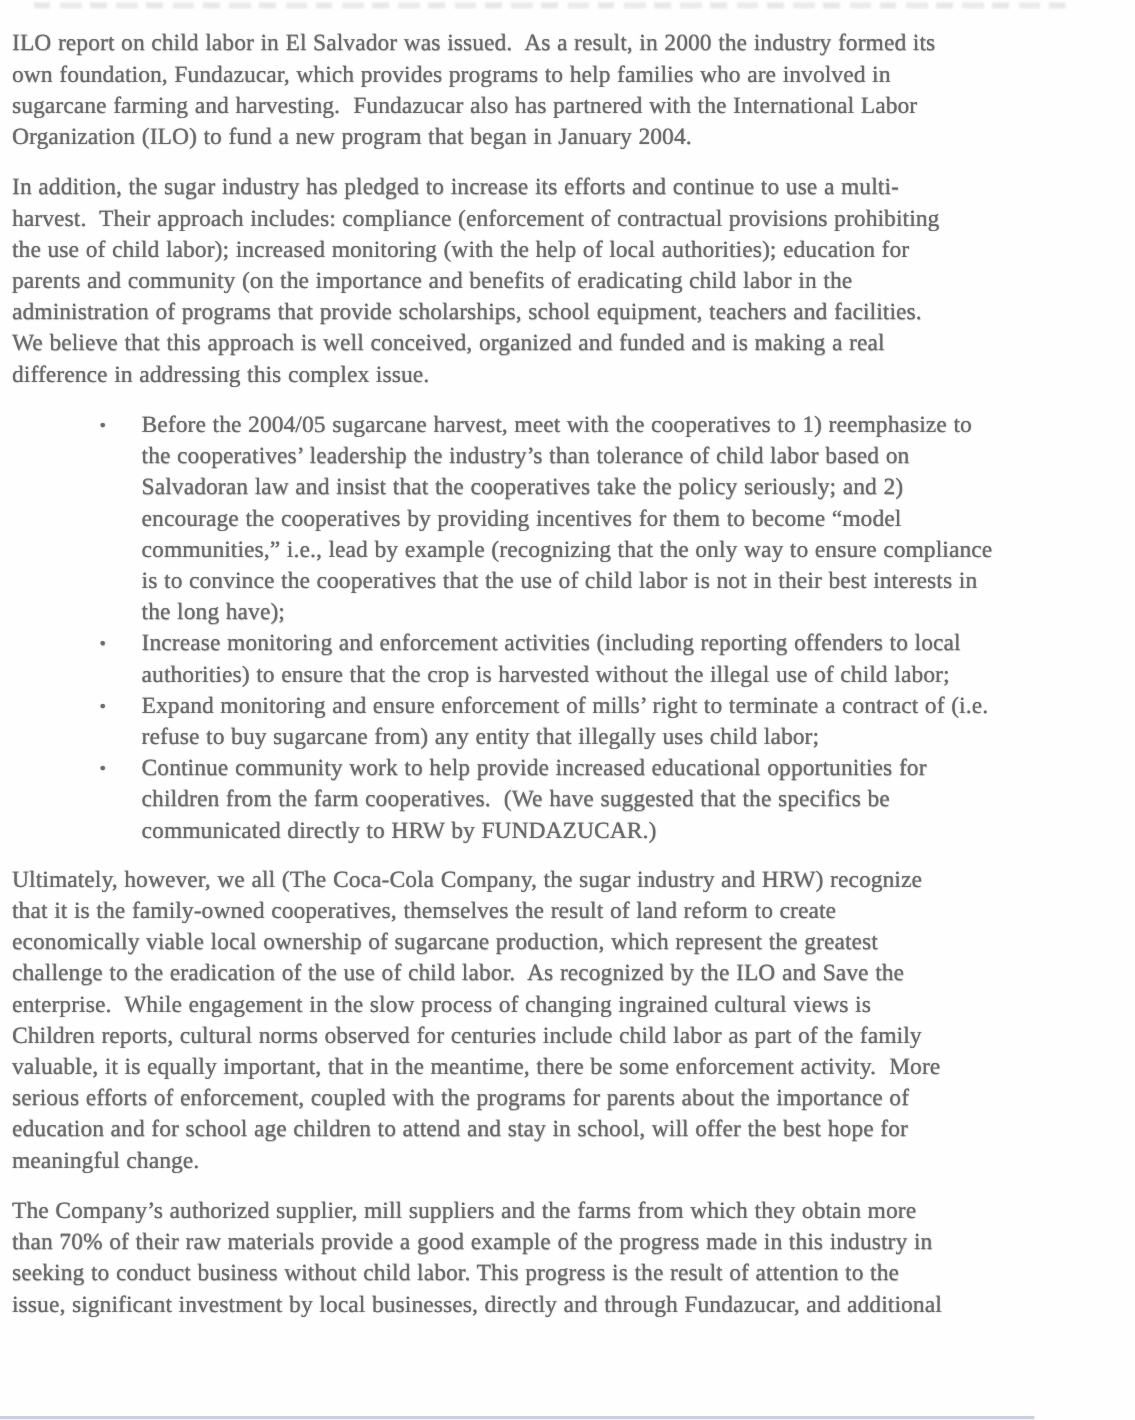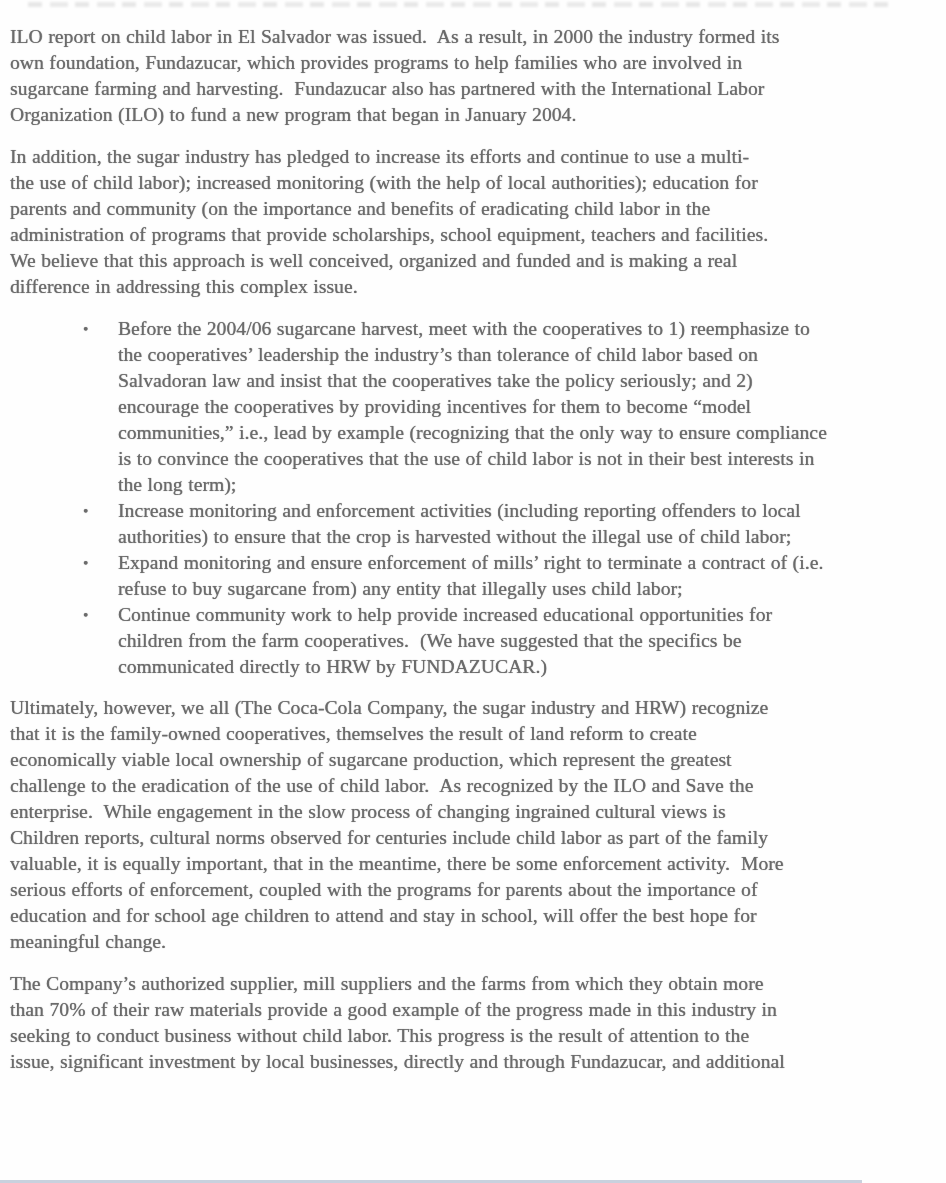--- a/index.html
+++ b/index.html
@@ -68,40 +68,41 @@
 
   <div class="para">
     <div class="line">ILO report on child labor in El Salvador was issued.  As a result, in 2000 the industry formed its</div>
     <div class="line">own foundation, Fundazucar, which provides programs to help families who are involved in</div>
     <div class="line">sugarcane farming and harvesting.  Fundazucar also has partnered with the International Labor</div>
     <div class="line">Organization (ILO) to fund a new program that began in January 2004.</div>
   </div>
 
   <div class="para">
     <div class="line">In addition, the sugar industry has pledged to increase its efforts and continue to use a multi-</div>
+    <div class="line">harvest.  Their approach includes: compliance (enforcement of contractual provisions prohibiting</div>
     <div class="line">the use of child labor); increased monitoring (with the help of local authorities); education for</div>
     <div class="line">parents and community (on the importance and benefits of eradicating child labor in the</div>
     <div class="line">administration of programs that provide scholarships, school equipment, teachers and facilities.</div>
     <div class="line">We believe that this approach is well conceived, organized and funded and is making a real</div>
     <div class="line">difference in addressing this complex issue.</div>
   </div>
 
 
   <div class="bullet-list">
 
     <div class="bullet-item">
       <span class="bullet-dot">•</span>
       <div class="bullet-text">
-        <div class="line">Before the 2004/06 sugarcane harvest, meet with the cooperatives to 1) reemphasize to</div>
+        <div class="line">Before the 2004/05 sugarcane harvest, meet with the cooperatives to 1) reemphasize to</div>
         <div class="line">the cooperatives’ leadership the industry’s than tolerance of child labor based on</div>
         <div class="line">Salvadoran law and insist that the cooperatives take the policy seriously; and 2)</div>
         <div class="line">encourage the cooperatives by providing incentives for them to become “model</div>
         <div class="line">communities,” i.e., lead by example (recognizing that the only way to ensure compliance</div>
         <div class="line">is to convince the cooperatives that the use of child labor is not in their best interests in</div>
-        <div class="line">the long term);</div>
+        <div class="line">the long have);</div>
       </div>
     </div>
 
     <div class="bullet-item">
       <span class="bullet-dot">•</span>
       <div class="bullet-text">
         <div class="line">Increase monitoring and enforcement activities (including reporting offenders to local</div>
         <div class="line">authorities) to ensure that the crop is harvested without the illegal use of child labor;</div>
       </div>
     </div>

